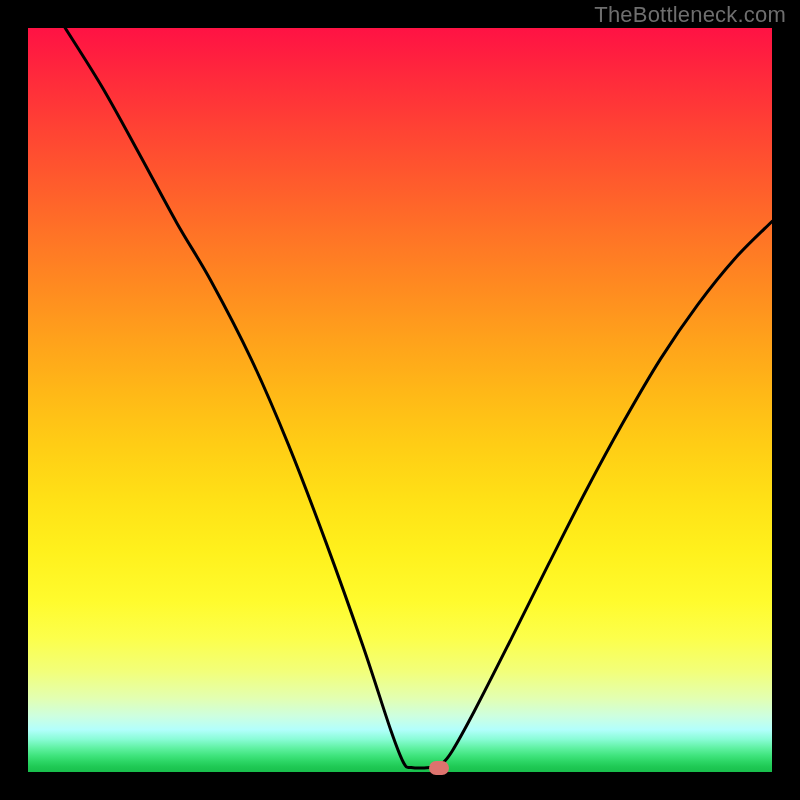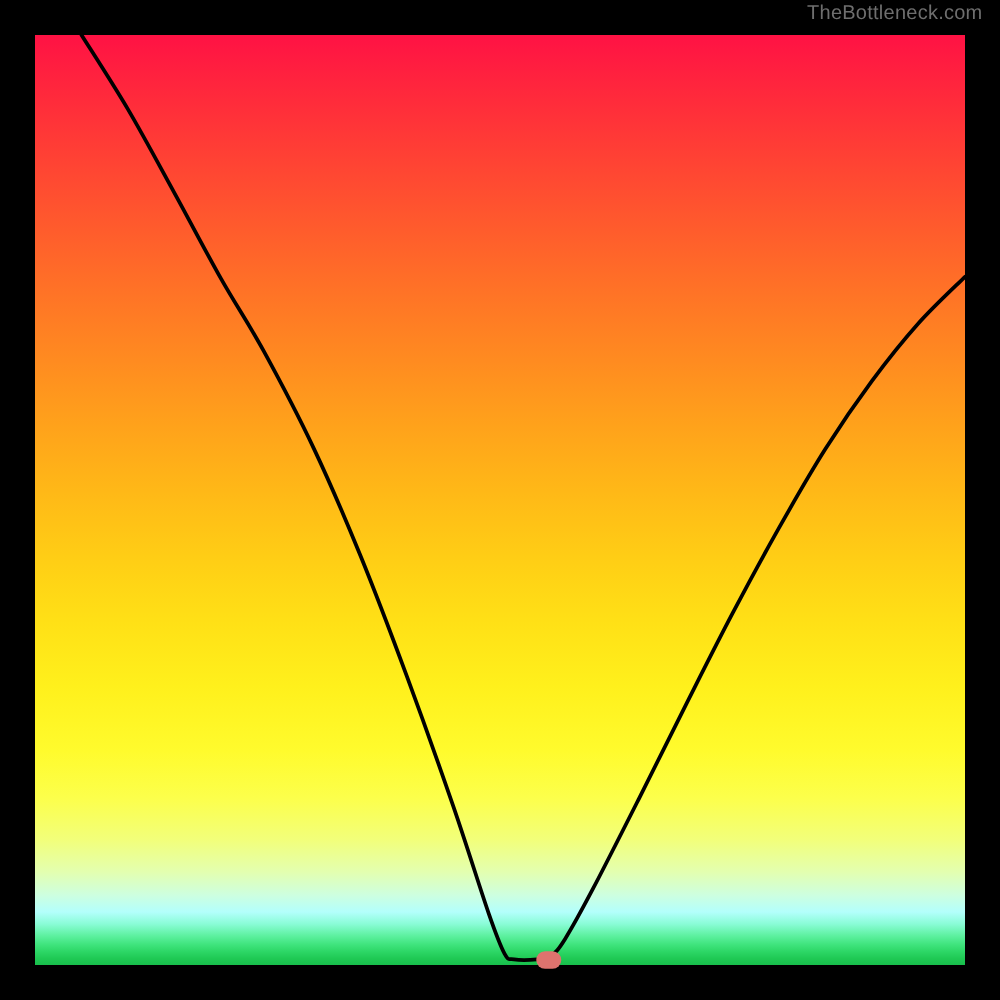--- a/index.html
+++ b/index.html
@@ -15,21 +15,21 @@
     position: relative;
     width: 800px;
     height: 800px;
     background: #000;
   }
   .watermark {
     position: absolute;
     top: 2px;
     right: 14px;
     color: #6e6e6e;
-    font-size: 16px;
+    font-size: 22px;
     letter-spacing: 0.2px;
     font-weight: 500;
     z-index: 20;
   }
   .plot {
     position: absolute;
     left: 28px;
     top: 28px;
     width: 744px;
     height: 744px;

